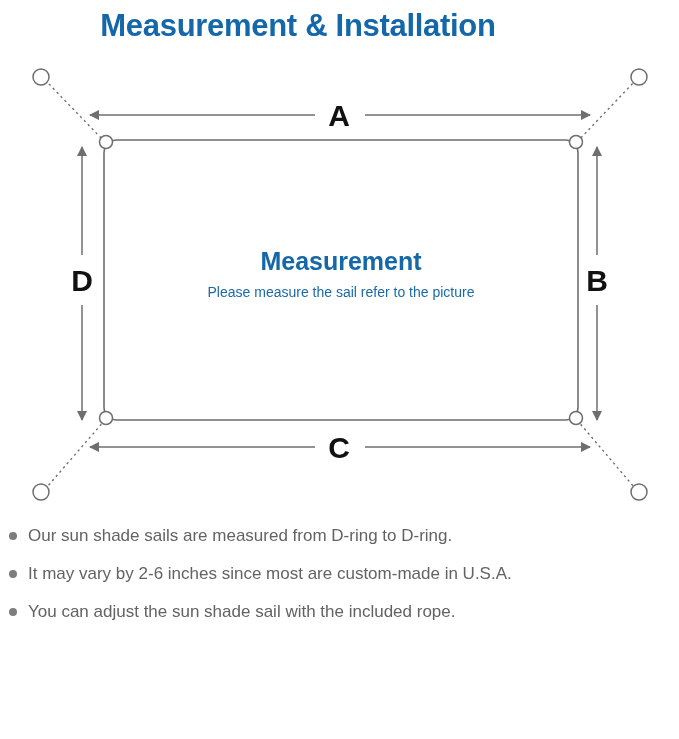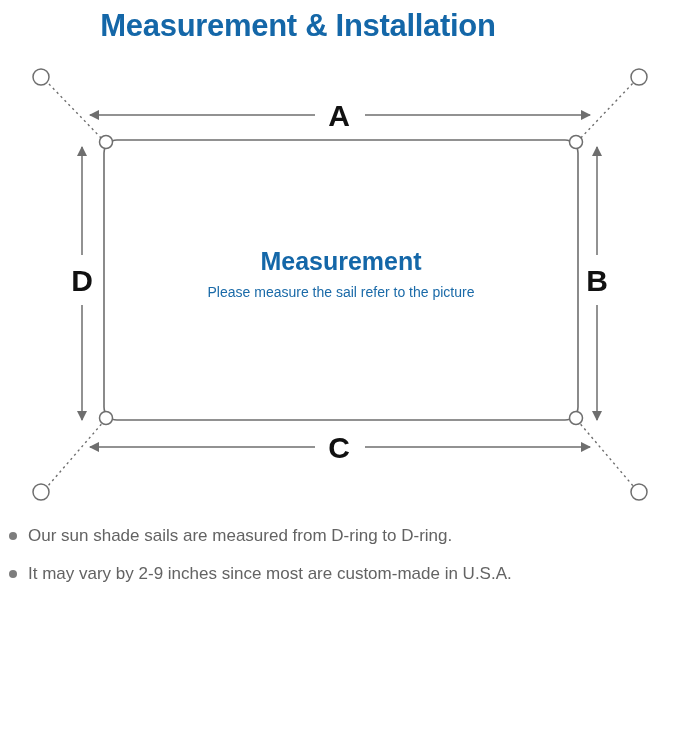--- a/index.html
+++ b/index.html
@@ -158,15 +158,19 @@
   </svg>
 </div>
 
 <ul id="notes-list">
   <li class="note-item">
     <span class="bullet-dot"></span>
     <span>Our sun shade sails are measured from D-ring to D-ring.</span>
   </li>
   <li class="note-item">
     <span class="bullet-dot"></span>
-    <span>It may vary by 2-9 inches since most are custom-made in U.S.A.</span>
+    <span>It may vary by 2-6 inches since most are custom-made in U.S.A.</span>
+  </li>
+  <li class="note-item">
+    <span class="bullet-dot"></span>
+    <span>You can adjust the sun shade sail with the included rope.</span>
   </li>
 </ul>
 
 </body></html>

